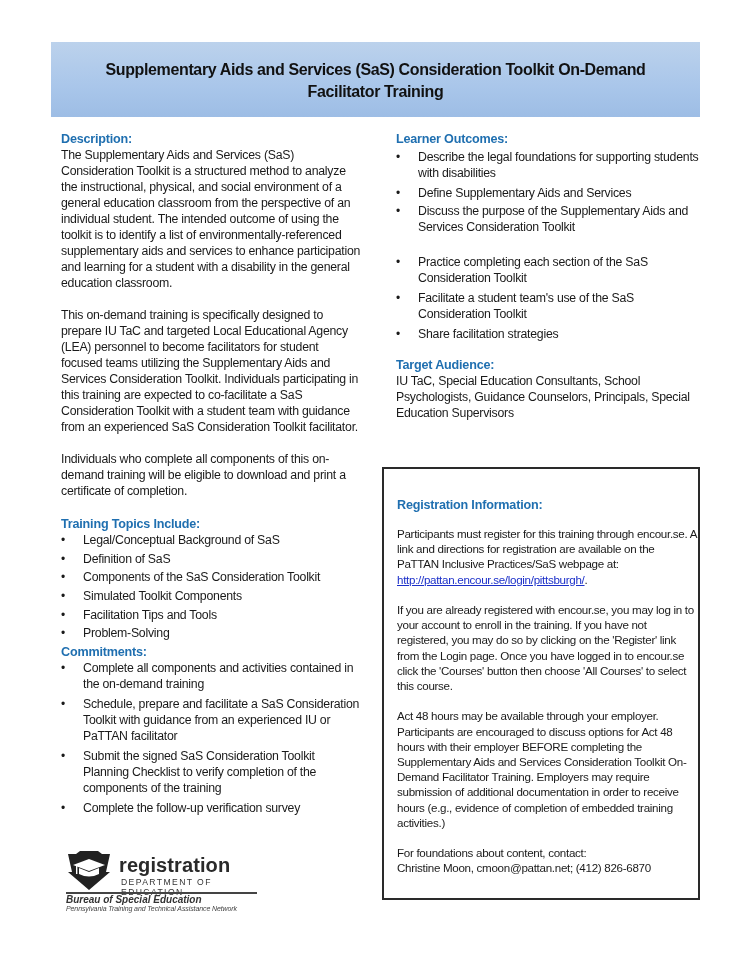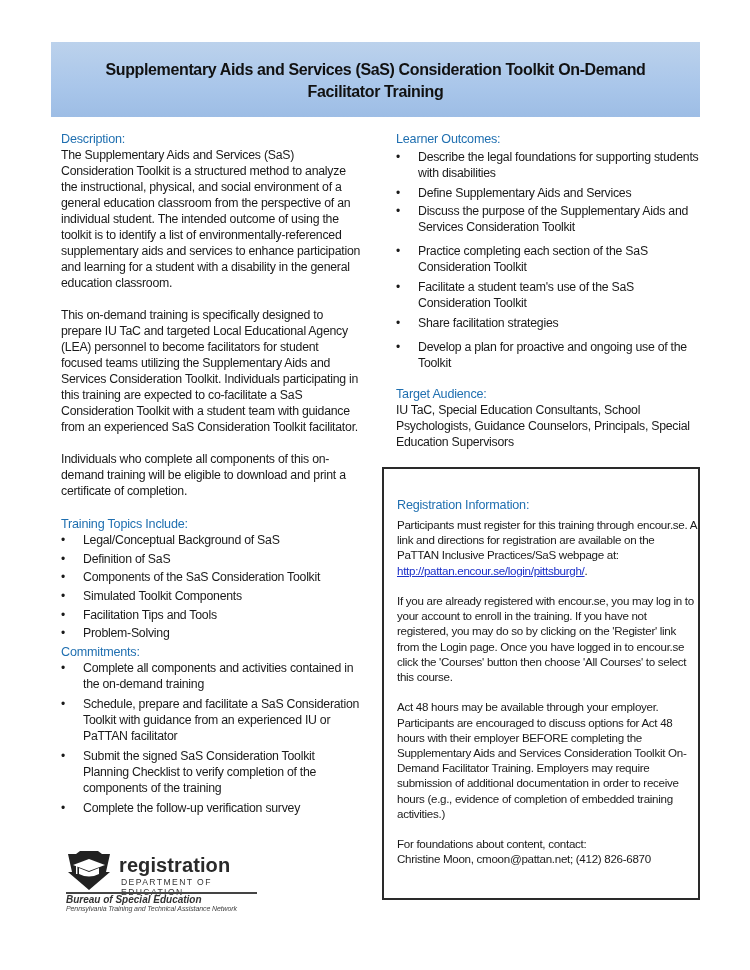--- a/index.html
+++ b/index.html
@@ -15,42 +15,42 @@
     font-family: "Liberation Sans", sans-serif;
     font-weight: bold; font-size: 17.4px; line-height: 22px; color: #111;
     letter-spacing: -0.4px; transform: scaleX(0.92); width: 700px;
   }
 
   .col { position: absolute; font-size: 12.3px; line-height: 16px; letter-spacing: -0.25px; }
   .col-left { left: 61px; top: 131px; width: 300px; }
   .col-right { left: 396px; top: 131px; width: 312px; }
 
   .section-heading {
-    color: #1f6fb0; font-weight: normal; font-size: 12.6px; line-height: 16px;
+    color: #1f6fb0; font-weight: bold; font-size: 12.6px; line-height: 16px;
     letter-spacing: -0.2px;
   }
   .para { margin-bottom: 16px; }
 
   ul.bullets { list-style: none; }
   ul.bullets li { position: relative; padding-left: 22px; }
   ul.bullets li::before {
     content: "•"; position: absolute; left: 0; top: 0; font-size: 12px;
   }
   ul.spaced li { margin-bottom: 4px; }
   ul.tight li { margin-bottom: 2.7px; }
   .topics li { padding-left: 24px; }
   .outcomes li { padding-left: 26px; }
   .outcomes li::before { left: 3px; }
 
   .reg-box {
     position: absolute; left: 382px; top: 467px; width: 318px; height: 433px;
     border: 2px solid #2a2a2a; padding: 28px 0 0 13px;
     font-size: 11.6px; line-height: 15.2px; letter-spacing: -0.3px;
   }
-  .reg-box .section-heading { font-size: 12.6px; margin-bottom: 4px; }
+  .reg-box .section-heading { font-size: 12.6px; margin-bottom: 13px; }
   .reg-box .para { margin-bottom: 15.2px; }
   .reg-link { color: #1b2fc9; text-decoration: underline; }
 
   .logo {
     position: absolute; left: 66px; top: 850px; width: 200px; height: 70px;
   }
   .logo-mark { position: absolute; left: 0; top: 0; width: 46px; height: 40px; }
   .logo-name {
     position: absolute; left: 53px; top: 4px; font-weight: bold; font-size: 20px;
     letter-spacing: 0.1px; color: #2a2a2a; line-height: 22px;
@@ -108,25 +108,24 @@
     </ul>
   </div>
 </div>
 
 <div class="col col-right">
   <div style="margin-bottom:15px">
     <div class="section-heading" style="margin-bottom:2px">Learner Outcomes:</div>
     <ul class="bullets outcomes">
       <li style="margin-bottom:4px">Describe the legal foundations for supporting students with disabilities</li>
       <li style="margin-bottom:2px">Define Supplementary Aids and Services</li>
-      <li style="margin-bottom:8px">Discuss the purpose of the Supplementary Aids and Services Consideration Toolkit</li>
+      <li style="margin-bottom:19px">Discuss the purpose of the Supplementary Aids and Services Consideration Toolkit</li>
       <li style="margin-bottom:4px">Practice completing each section of the SaS Consideration Toolkit</li>
       <li style="margin-bottom:4px">Facilitate a student team's use of the SaS Consideration Toolkit</li>
       <li style="margin-bottom:8px">Share facilitation strategies</li>
-      <li>Develop a plan for proactive and ongoing use of the Toolkit</li>
     </ul>
   </div>
 
   <div>
     <div class="section-heading">Target Audience:</div>
     <p>IU TaC, Special Education Consultants, School Psychologists, Guidance Counselors, Principals, Special Education Supervisors</p>
   </div>
 </div>
 
 <div class="reg-box">

